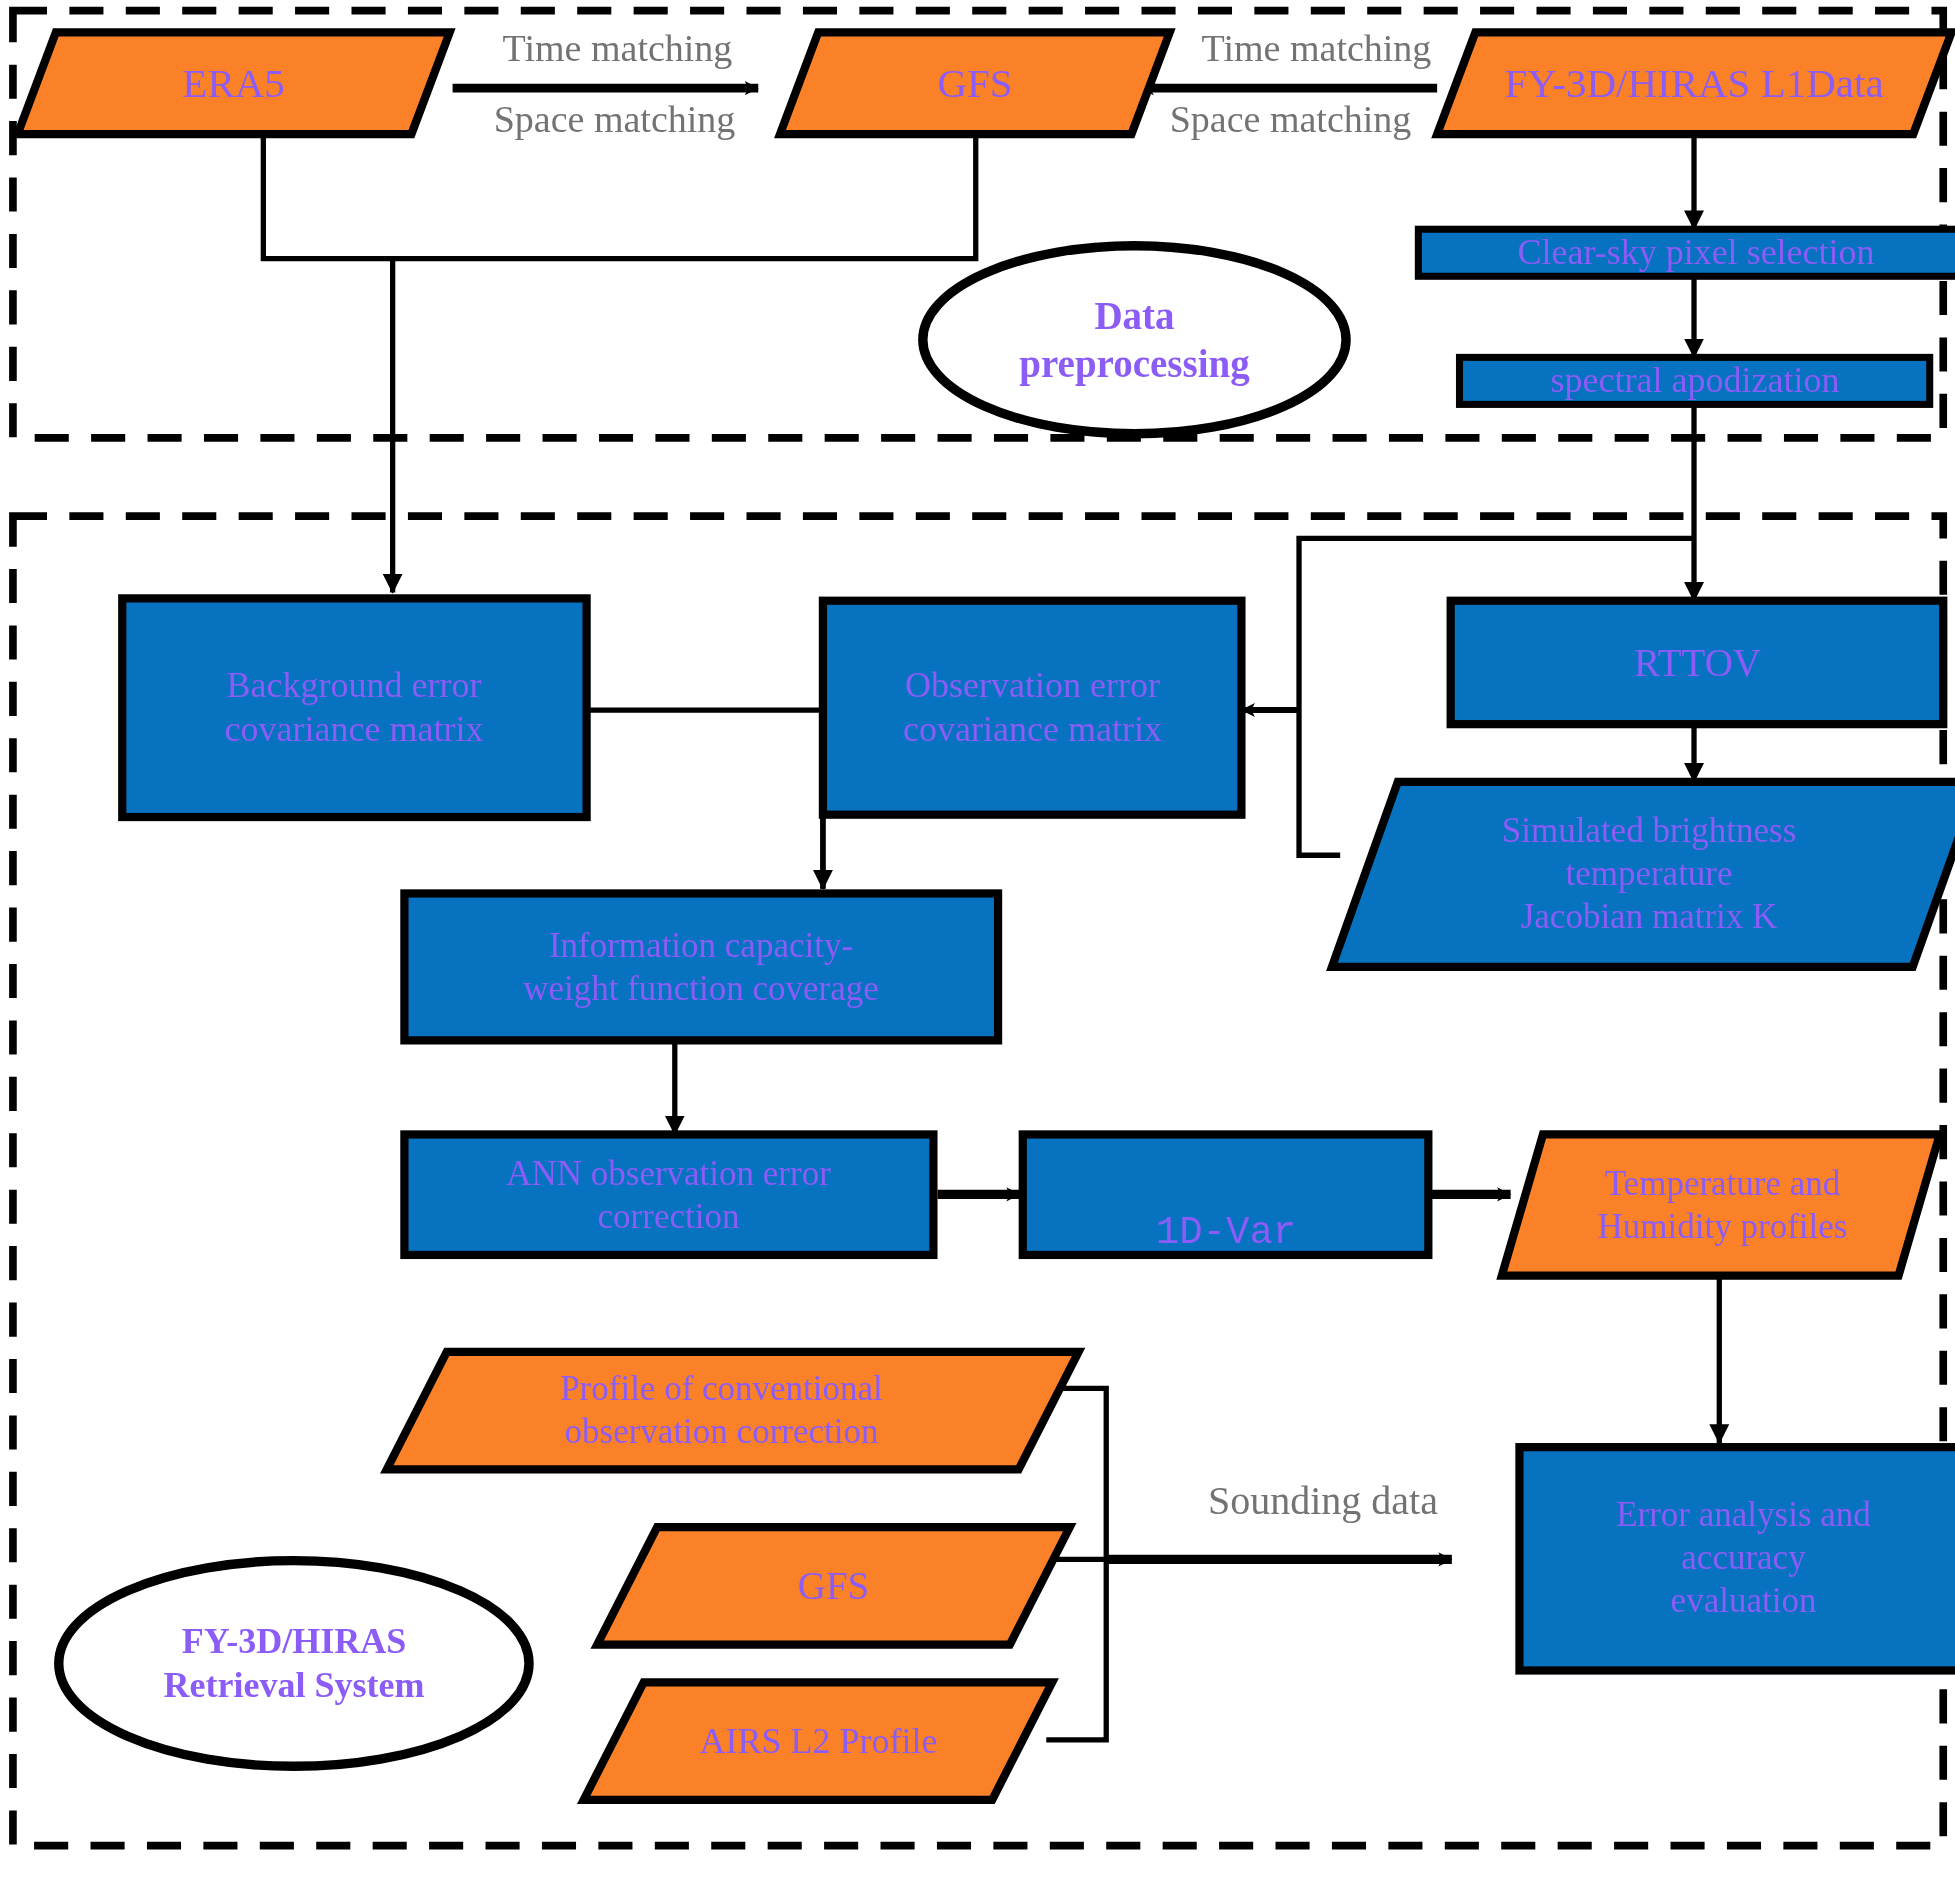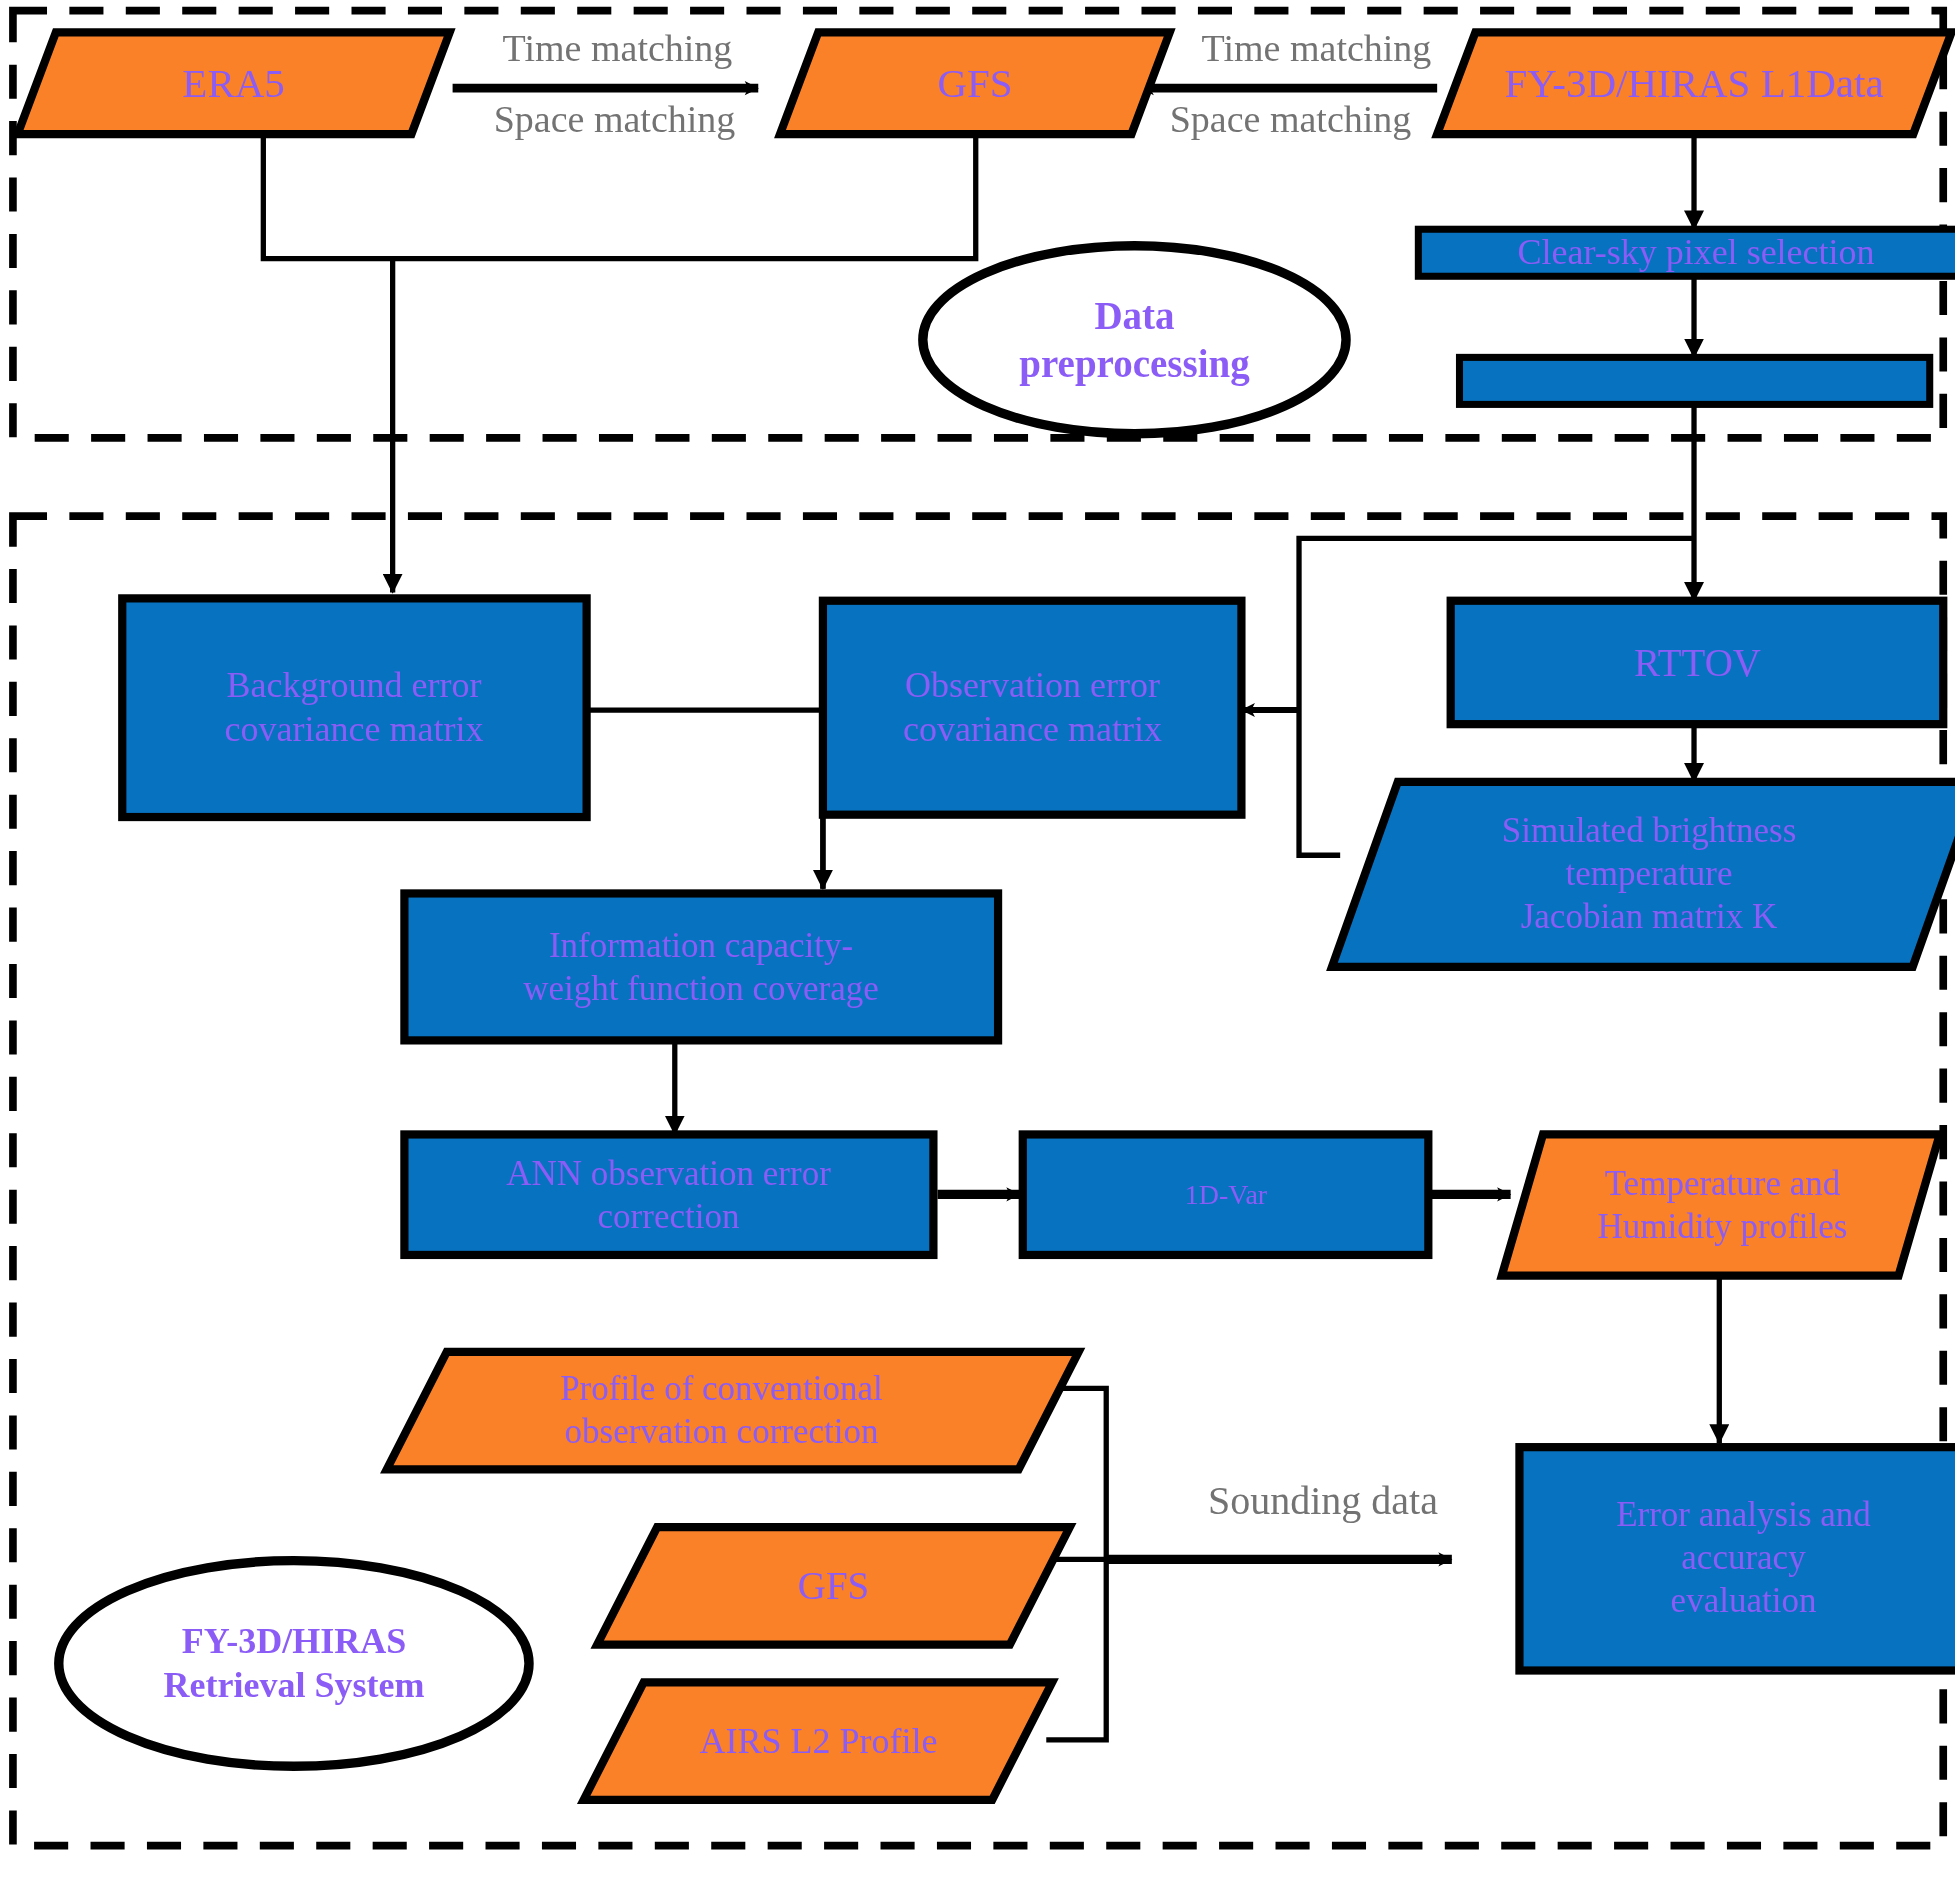--- a/index.html
+++ b/index.html
@@ -158,20 +158,21 @@
   </svg>
 
   <div class="node-label" style="left:17.6px;top:32px;width:432px;height:102px;font-size:41px;">ERA5</div>
 
   <div class="node-label" style="left:780px;top:32px;width:390px;height:102px;font-size:41px;">GFS</div>
 
   <div class="node-label" style="left:1437px;top:32px;width:514px;height:102px;font-size:41px;">FY-3D/HIRAS L1Data</div>
 
   <div class="node-label" style="left:1419px;top:229px;width:554px;height:47px;font-size:36px;">Clear-sky pixel selection</div>
 
+  <div class="node-label" style="left:1460px;top:357px;width:470px;height:47px;font-size:36px;">spectral apodization</div>
 
   <div class="node-label" style="left:122px;top:598px;width:464px;height:219px;font-size:36px;flex-direction:column;">
     <span>Background error</span>
     <span>covariance matrix</span>
   </div>
 
   <div class="node-label" style="left:823px;top:601px;width:419px;height:214px;font-size:36px;flex-direction:column;">
     <span>Observation error</span>
     <span>covariance matrix</span>
   </div>
@@ -187,21 +188,21 @@
   <div class="node-label" style="left:404px;top:894px;width:594px;height:147px;font-size:35px;flex-direction:column;">
     <span>Information capacity-</span>
     <span>weight function coverage</span>
   </div>
 
   <div class="node-label" style="left:404px;top:1135px;width:529px;height:121px;font-size:35px;flex-direction:column;">
     <span>ANN observation error</span>
     <span>correction</span>
   </div>
 
-  <div class="node-label" style="left:1023px;top:1135px;width:406px;height:121px;font-size:28px;">1D-Var</div>
+  <div class="node-label" style="left:1023px;top:1173px;width:406px;height:121px;font-size:39px;font-family:Liberation Mono, monospace;">1D-Var</div>
 
   <div class="node-label" style="left:1514px;top:1135px;width:417px;height:141px;font-size:35px;flex-direction:column;">
     <span>Temperature and</span>
     <span>Humidity profiles</span>
   </div>
 
   <div class="node-label" style="left:395px;top:1352px;width:653px;height:118px;font-size:35px;flex-direction:column;">
     <span>Profile of conventional</span>
     <span>observation correction</span>
   </div>

